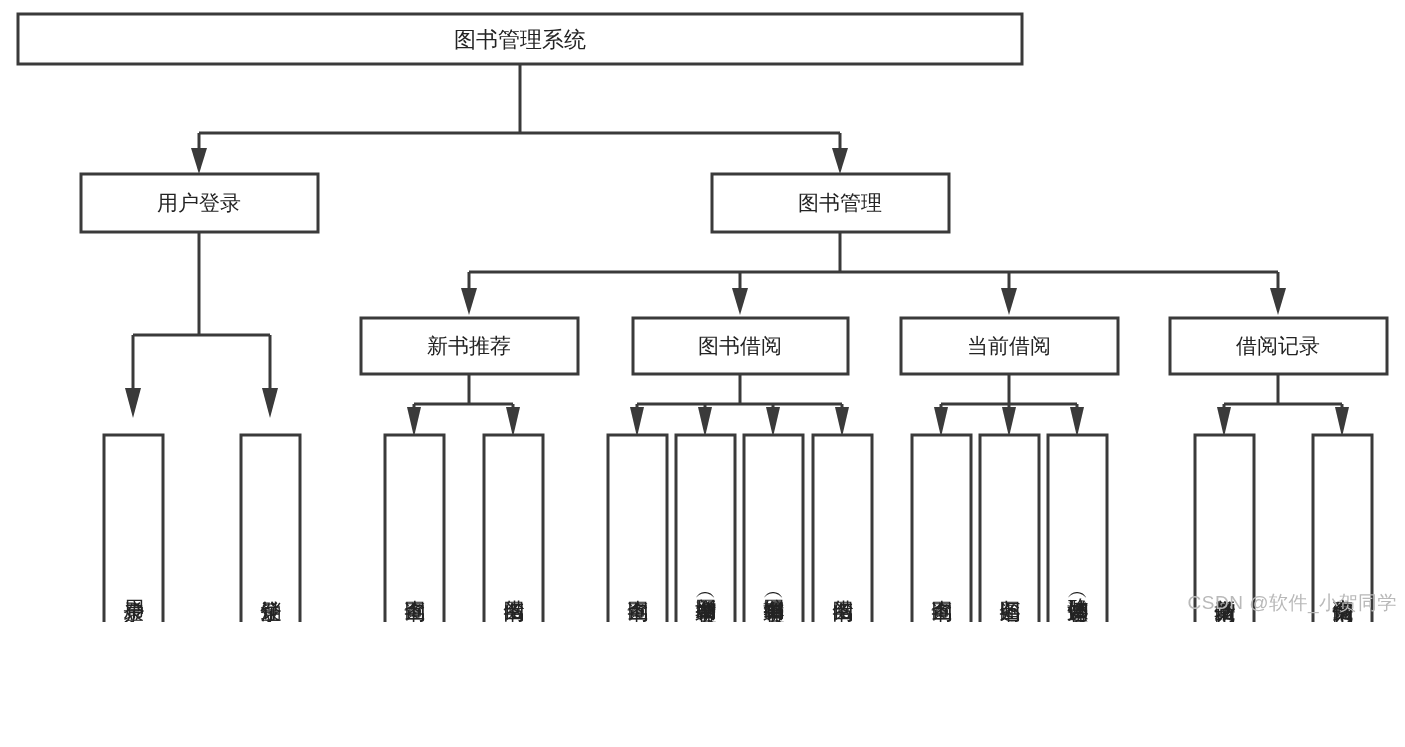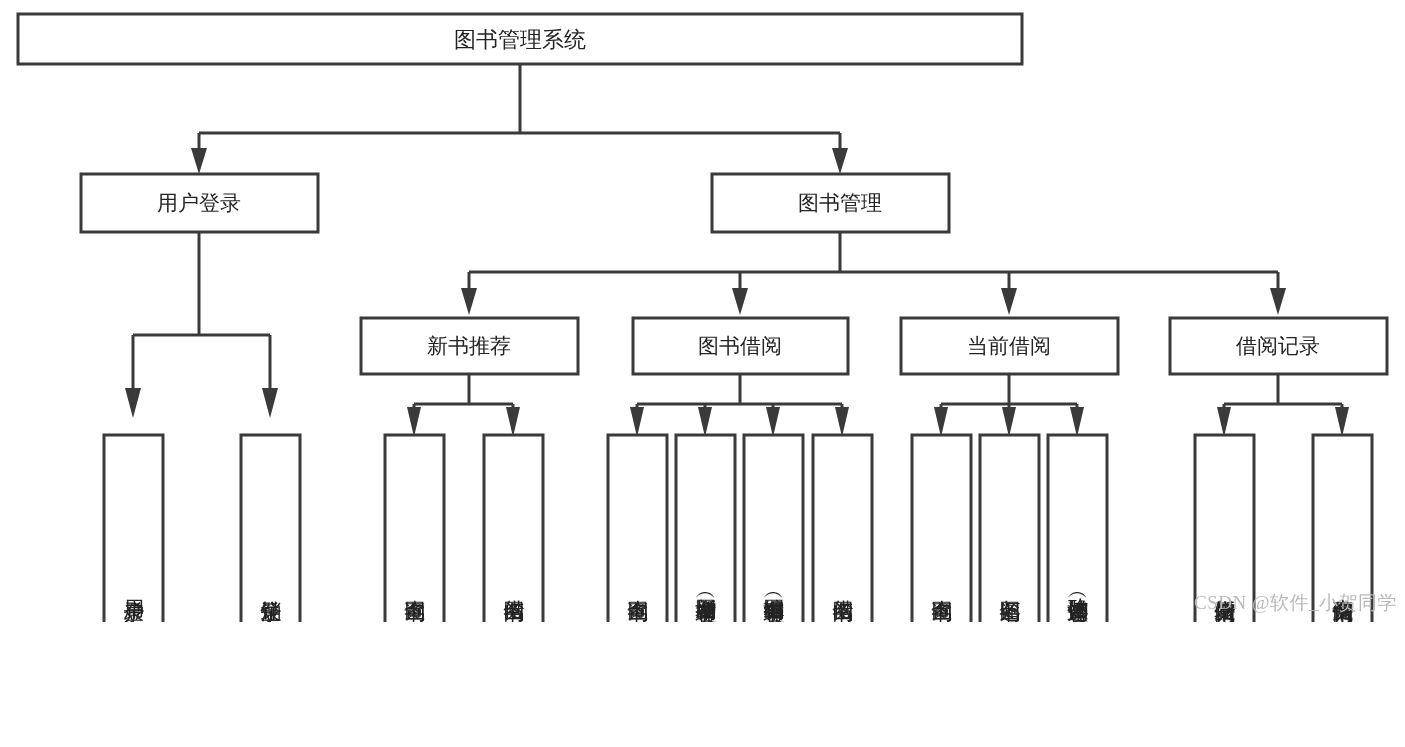--- a/index.html
+++ b/index.html
@@ -68,21 +68,21 @@
     line-height: 1.18;
     letter-spacing: 1px;
     color: #232323;
     white-space: nowrap;
     text-align: center;
   }
   .watermark {
     position: absolute;
     right: 8px;
     bottom: 6px;
-    font-family: Liberation Serif, serif;
+    font-family: Liberation Sans, sans-serif;
     font-size: 19px;
     color: #b9b9b9;
     letter-spacing: 0.5px;
     user-select: none;
     pointer-events: none;
   }
 </style>
 </head>
 <body>
 

